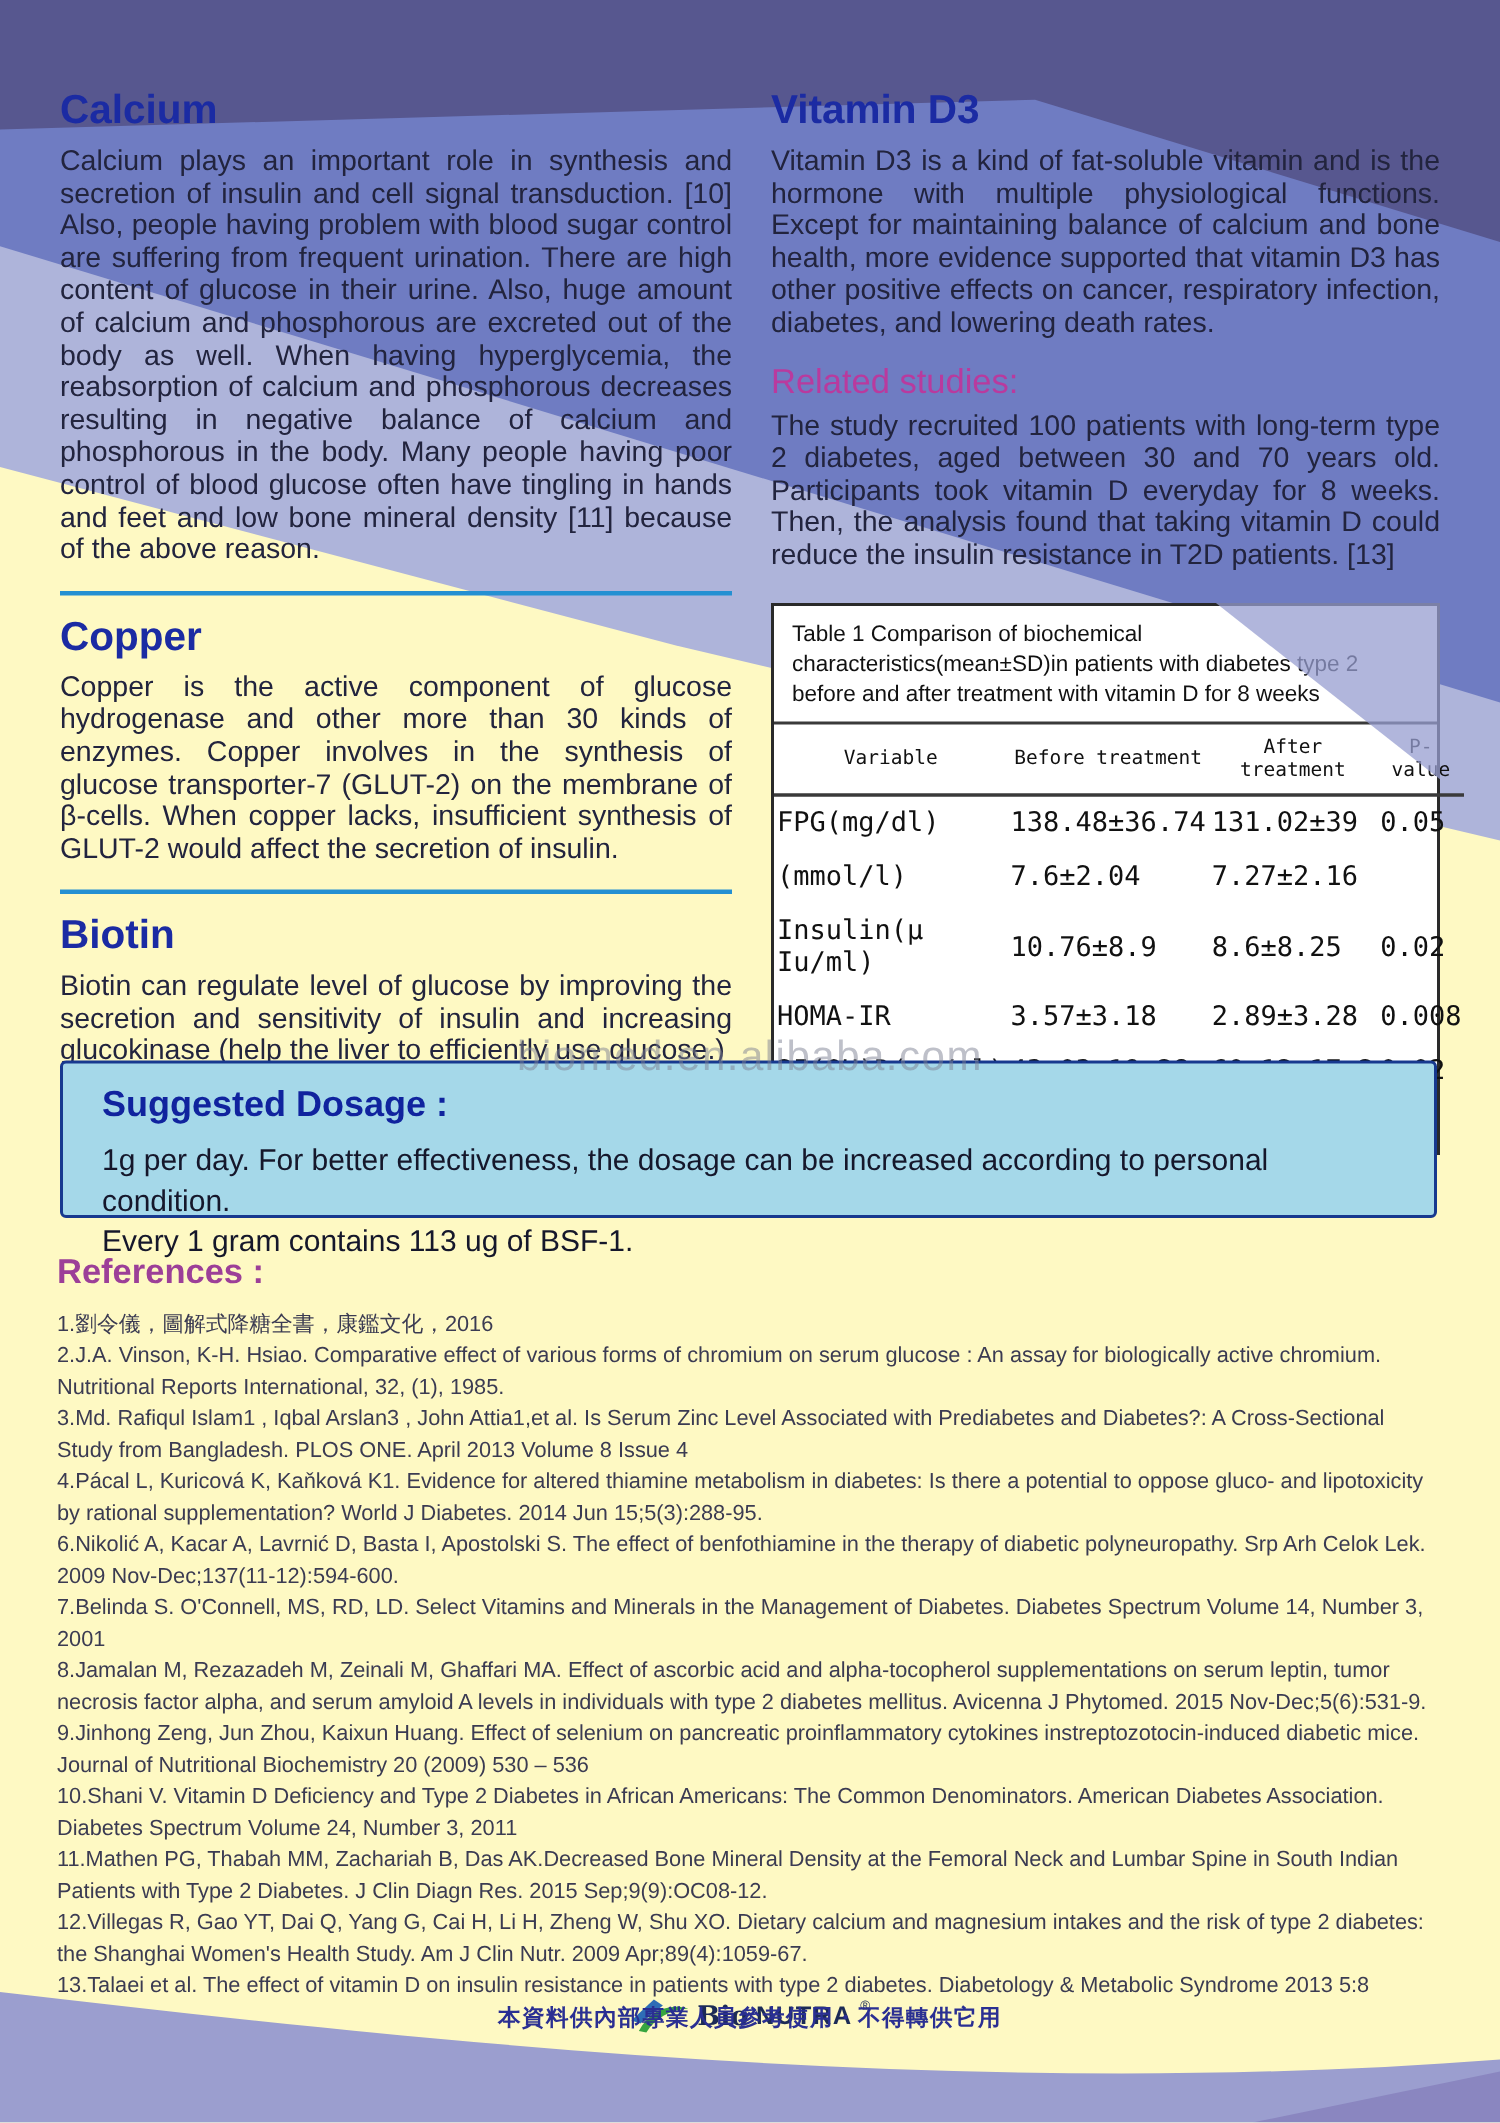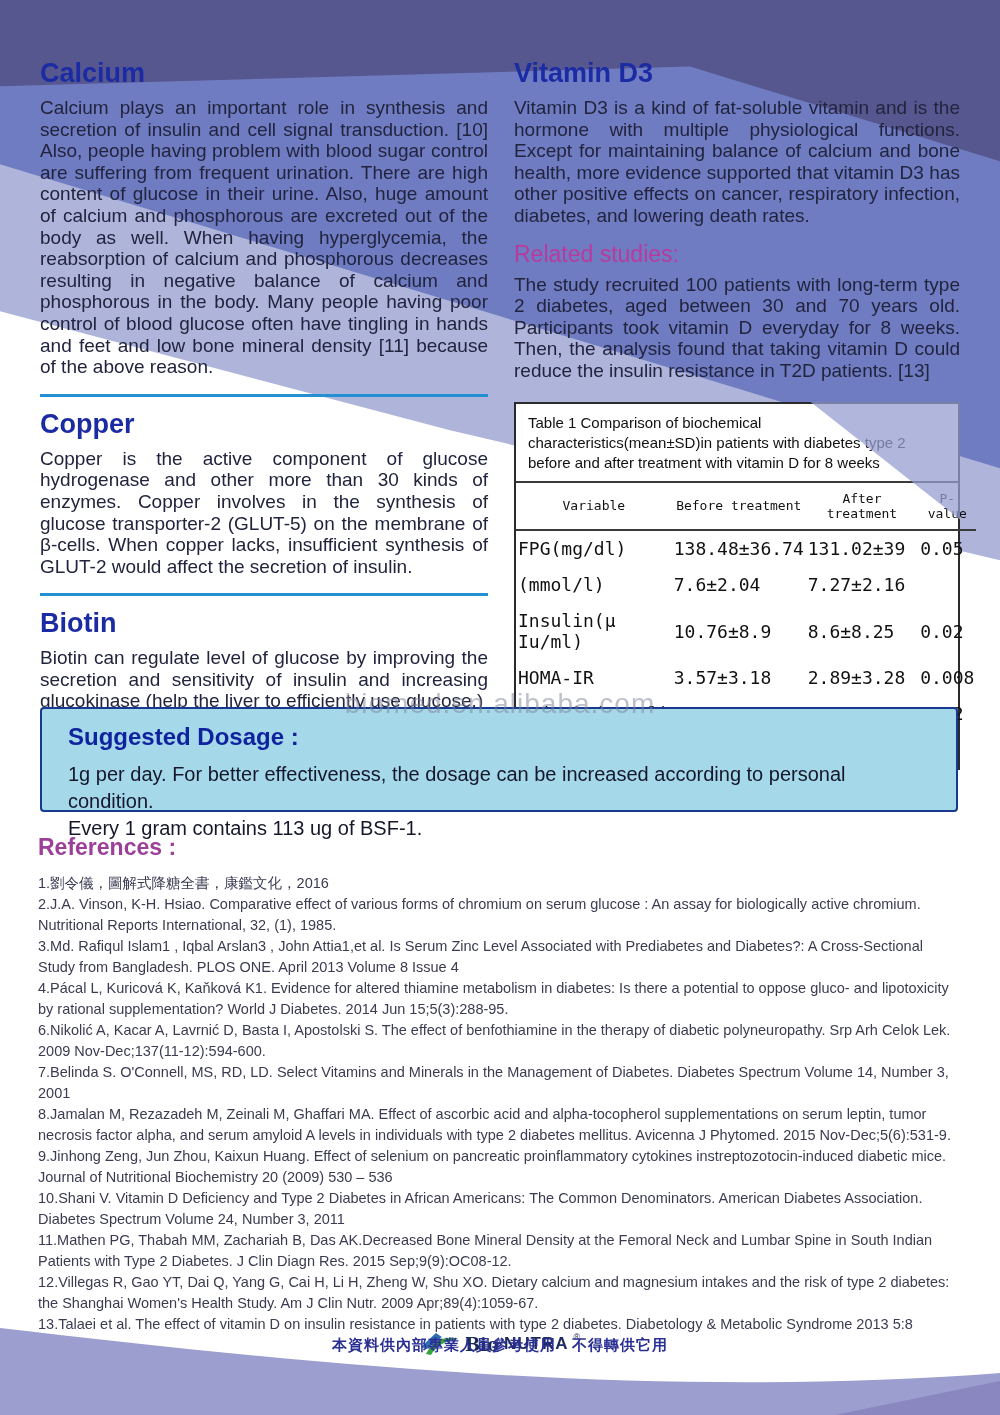--- a/index.html
+++ b/index.html
@@ -1,19 +1,19 @@
 <!DOCTYPE html>
 <html><head>
 <meta charset="utf-8">
 <style>
   * { margin:0; padding:0; box-sizing:border-box; }
   html,body { background:#e8e8e8; }
   .page {
     position:relative; width:1000px; height:1415px; margin:0 auto;
-    background:#ffffff; overflow:hidden;
+    background:#fef9c3; overflow:hidden;
     font-family:"Liberation Sans", sans-serif;
   }
   
   .bg { position:absolute; left:0; top:0; width:100%; height:100%; }
   .bg-dark  { background:#57578f; clip-path:polygon(0 0, 100% 0, 100% 11.6%, 69% 4.8%, 0 6.2%); }
   .bg-mid   { background:#6f7cc2; clip-path:polygon(0 6.1%, 69% 4.7%, 100% 11.4%, 100% 33.2%, 0 11.7%); }
   .bg-light { background:#aeb4da; clip-path:polygon(0 11.6%, 100% 33.1%, 100% 39.6%, 45% 30.4%, 0 22%); }
 
   
   .col-left  { position:absolute; left:40px;  top:58px; width:448px; z-index:2; }
@@ -91,21 +91,21 @@
 
   <div class="bg bg-dark"></div>
   <div class="bg bg-mid"></div>
   <div class="bg bg-light"></div>
 
   <div class="col-left">
     <h2 class="sec">Calcium</h2>
     <p class="body">Calcium plays an important role in synthesis and secretion of insulin and cell signal transduction. [10] Also, people having problem with blood sugar control are suffering from frequent urination. There are high content of glucose in their urine. Also, huge amount of calcium and phosphorous are excreted out of the body as well. When having hyperglycemia, the reabsorption of calcium and phosphorous decreases resulting in negative balance of calcium and phosphorous in the body. Many people having poor control of blood glucose often have tingling in hands and feet and low bone mineral density [11] because of the above reason.</p>
     <div class="rule"></div>
     <h2 class="sec">Copper</h2>
-    <p class="body">Copper is the active component of glucose hydrogenase and other more than 30 kinds of enzymes. Copper involves in the synthesis of glucose transporter-2 (GLUT-5) on the membrane of β-cells. When copper lacks, insufficient synthesis of GLUT-2 would affect the secretion of insulin.</p>
+    <p class="body">Copper is the active component of glucose hydrogenase and other more than 30 kinds of enzymes. Copper involves in the synthesis of glucose transporter-7 (GLUT-2) on the membrane of β-cells. When copper lacks, insufficient synthesis of GLUT-2 would affect the secretion of insulin.</p>
     <div class="rule"></div>
     <h2 class="sec">Biotin</h2>
     <p class="body">Biotin can regulate level of glucose by improving the secretion and sensitivity of insulin and increasing glucokinase (help the liver to efficiently use glucose.)</p>
   </div>
 
   <div class="col-right">
     <h2 class="sec">Vitamin D3</h2>
     <p class="body">Vitamin D3 is a kind of fat-soluble vitamin and is the hormone with multiple physiological functions. Except for maintaining balance of calcium and bone health, more evidence supported that vitamin D3 has other positive effects on cancer, respiratory infection, diabetes, and lowering death rates.</p>
     <h3 class="related">Related studies:</h3>
     <p class="body">The study recruited 100 patients with long-term type 2 diabetes, aged between 30 and 70 years old. Participants took vitamin D everyday for 8 weeks. Then, the analysis found that taking vitamin D could reduce the insulin resistance in T2D patients. [13]</p>

